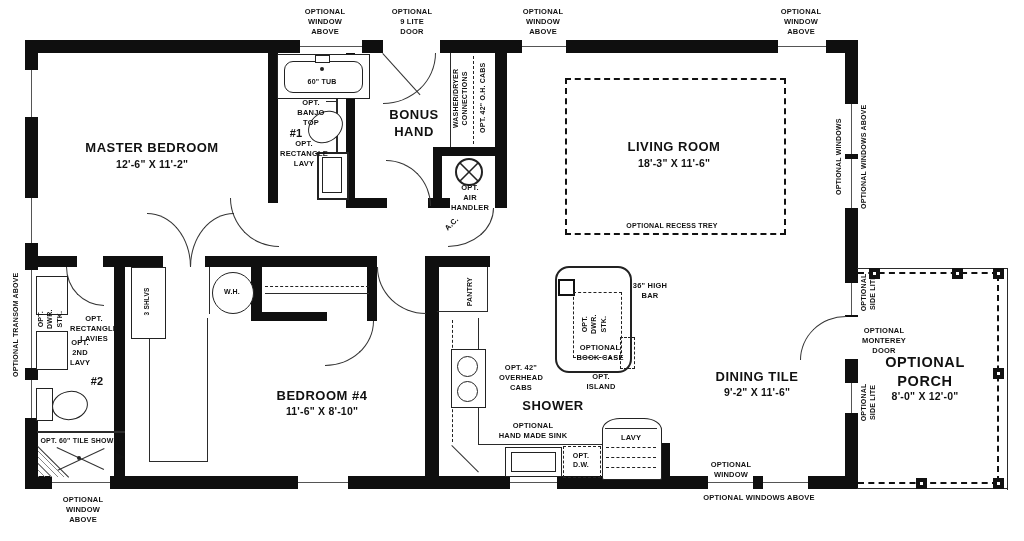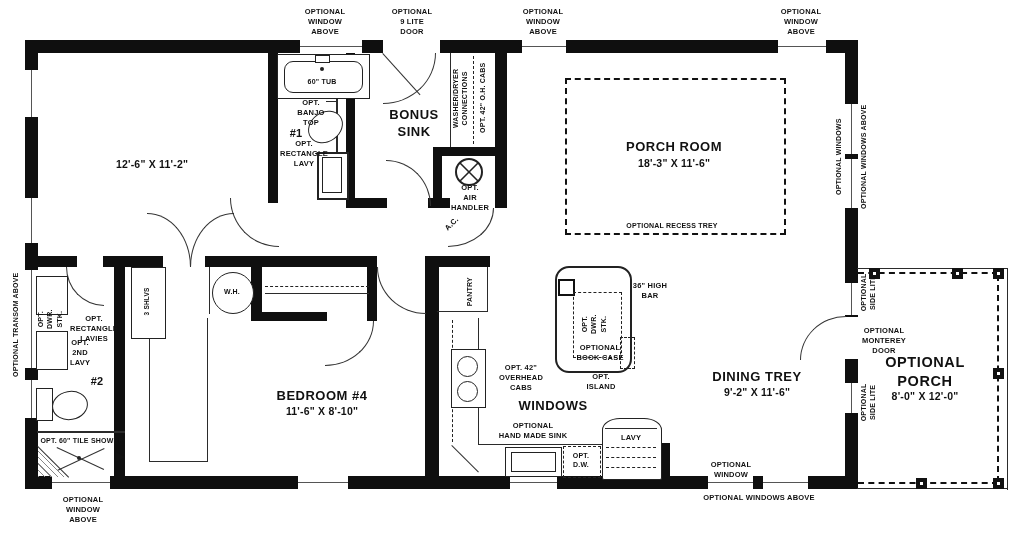--- a/index.html
+++ b/index.html
@@ -214,48 +214,49 @@
   <div class="lb" style="left:83px;top:510px">OPTIONAL
 WINDOW
 ABOVE</div>
   <div class="lb" style="left:731px;top:470px">OPTIONAL
 WINDOW</div>
   <div class="lb" style="left:759px;top:498px">OPTIONAL WINDOWS ABOVE</div>
   <div class="vwrap" style="left:16px;top:325px">
       <span class="t">OPTIONAL TRANSOM ABOVE</span>
     </div>
 
+  <div class="lb rn" style="left:152px;top:148px">MASTER BEDROOM</div>
   <div class="lb dm" style="left:152px;top:165px">12'-6" X 11'-2"</div>
 
   <div class="lb s7" style="left:322px;top:82px">60" TUB</div>
   <div class="lb" style="left:311px;top:113px">OPT.
 BANJO
 TOP</div>
   <div class="lb s11" style="left:296px;top:133px">#1</div>
   <div class="lb" style="left:304px;top:154px">OPT.
 RECTANGLE
 LAVY</div>
 
   <div class="lb rn" style="left:414px;top:124px">BONUS
-SINK</div>
+HAND</div>
   <div class="vwrap" style="left:461px;top:98px">
       <span class="t">WASHER/DRYER
 CONNECTIONS</span>
     </div>
   <div class="vwrap" style="left:483px;top:98px">
       <span class="t">OPT. 42" O.H. CABS</span>
     </div>
   <div class="lb" style="left:470px;top:198px">OPT.
 AIR
 HANDLER</div>
   <div class="vwrap ac" style="left:452px;top:224px">
       <span class="t">A.C.</span>
     </div>
 
-  <div class="lb rn" style="left:674px;top:147px">PORCH ROOM</div>
+  <div class="lb rn" style="left:674px;top:147px">LIVING ROOM</div>
   <div class="lb dm" style="left:674px;top:164px">18'-3" X 11'-6"</div>
   <div class="lb s7 bgw" style="left:672px;top:226px">OPTIONAL RECESS TREY</div>
   <div class="vwrap" style="left:838px;top:157px">
       <span class="t">OPTIONAL WINDOWS</span>
     </div>
   <div class="vwrap" style="left:864px;top:157px">
       <span class="t">OPTIONAL WINDOWS ABOVE</span>
     </div>
 
   <div class="lb s7" style="left:232px;top:292px">W.H.</div>
@@ -279,39 +280,39 @@
 
   <div class="lb rn" style="left:322px;top:396px">BEDROOM #4</div>
   <div class="lb dm" style="left:322px;top:412px">11'-6" X 8'-10"</div>
 
   <div class="vwrap" style="left:470px;top:292px">
       <span class="t">PANTRY</span>
     </div>
   <div class="lb" style="left:521px;top:378px">OPT. 42"
 OVERHEAD
 CABS</div>
-  <div class="lb rn" style="left:553px;top:406px">WINDOWS</div>
+  <div class="lb rn" style="left:553px;top:406px">SHOWER</div>
   <div class="lb" style="left:533px;top:431px">OPTIONAL
 HAND MADE SINK</div>
   <div class="lb s7" style="left:581px;top:460px">OPT.
 D.W.</div>
   <div class="lb" style="left:631px;top:438px">LAVY</div>
   <div class="vwrap" style="left:594px;top:324px">
       <span class="t">OPT.
 DWR.
 STK.</span>
     </div>
   <div class="lb" style="left:600px;top:353px">OPTIONAL
 BOOK CASE</div>
   <div class="lb" style="left:601px;top:382px">OPT.
 ISLAND</div>
   <div class="lb" style="left:650px;top:291px">36" HIGH
 BAR</div>
 
-  <div class="lb rn" style="left:757px;top:377px">DINING TREY</div>
+  <div class="lb rn" style="left:757px;top:377px">DINING TILE</div>
   <div class="lb dm" style="left:757px;top:393px">9'-2" X 11'-6"</div>
 
   <div class="vwrap" style="left:869px;top:292px">
       <span class="t">OPTIONAL
 SIDE LITE</span>
     </div>
   <div class="vwrap" style="left:869px;top:402px">
       <span class="t">OPTIONAL
 SIDE LITE</span>
     </div>

